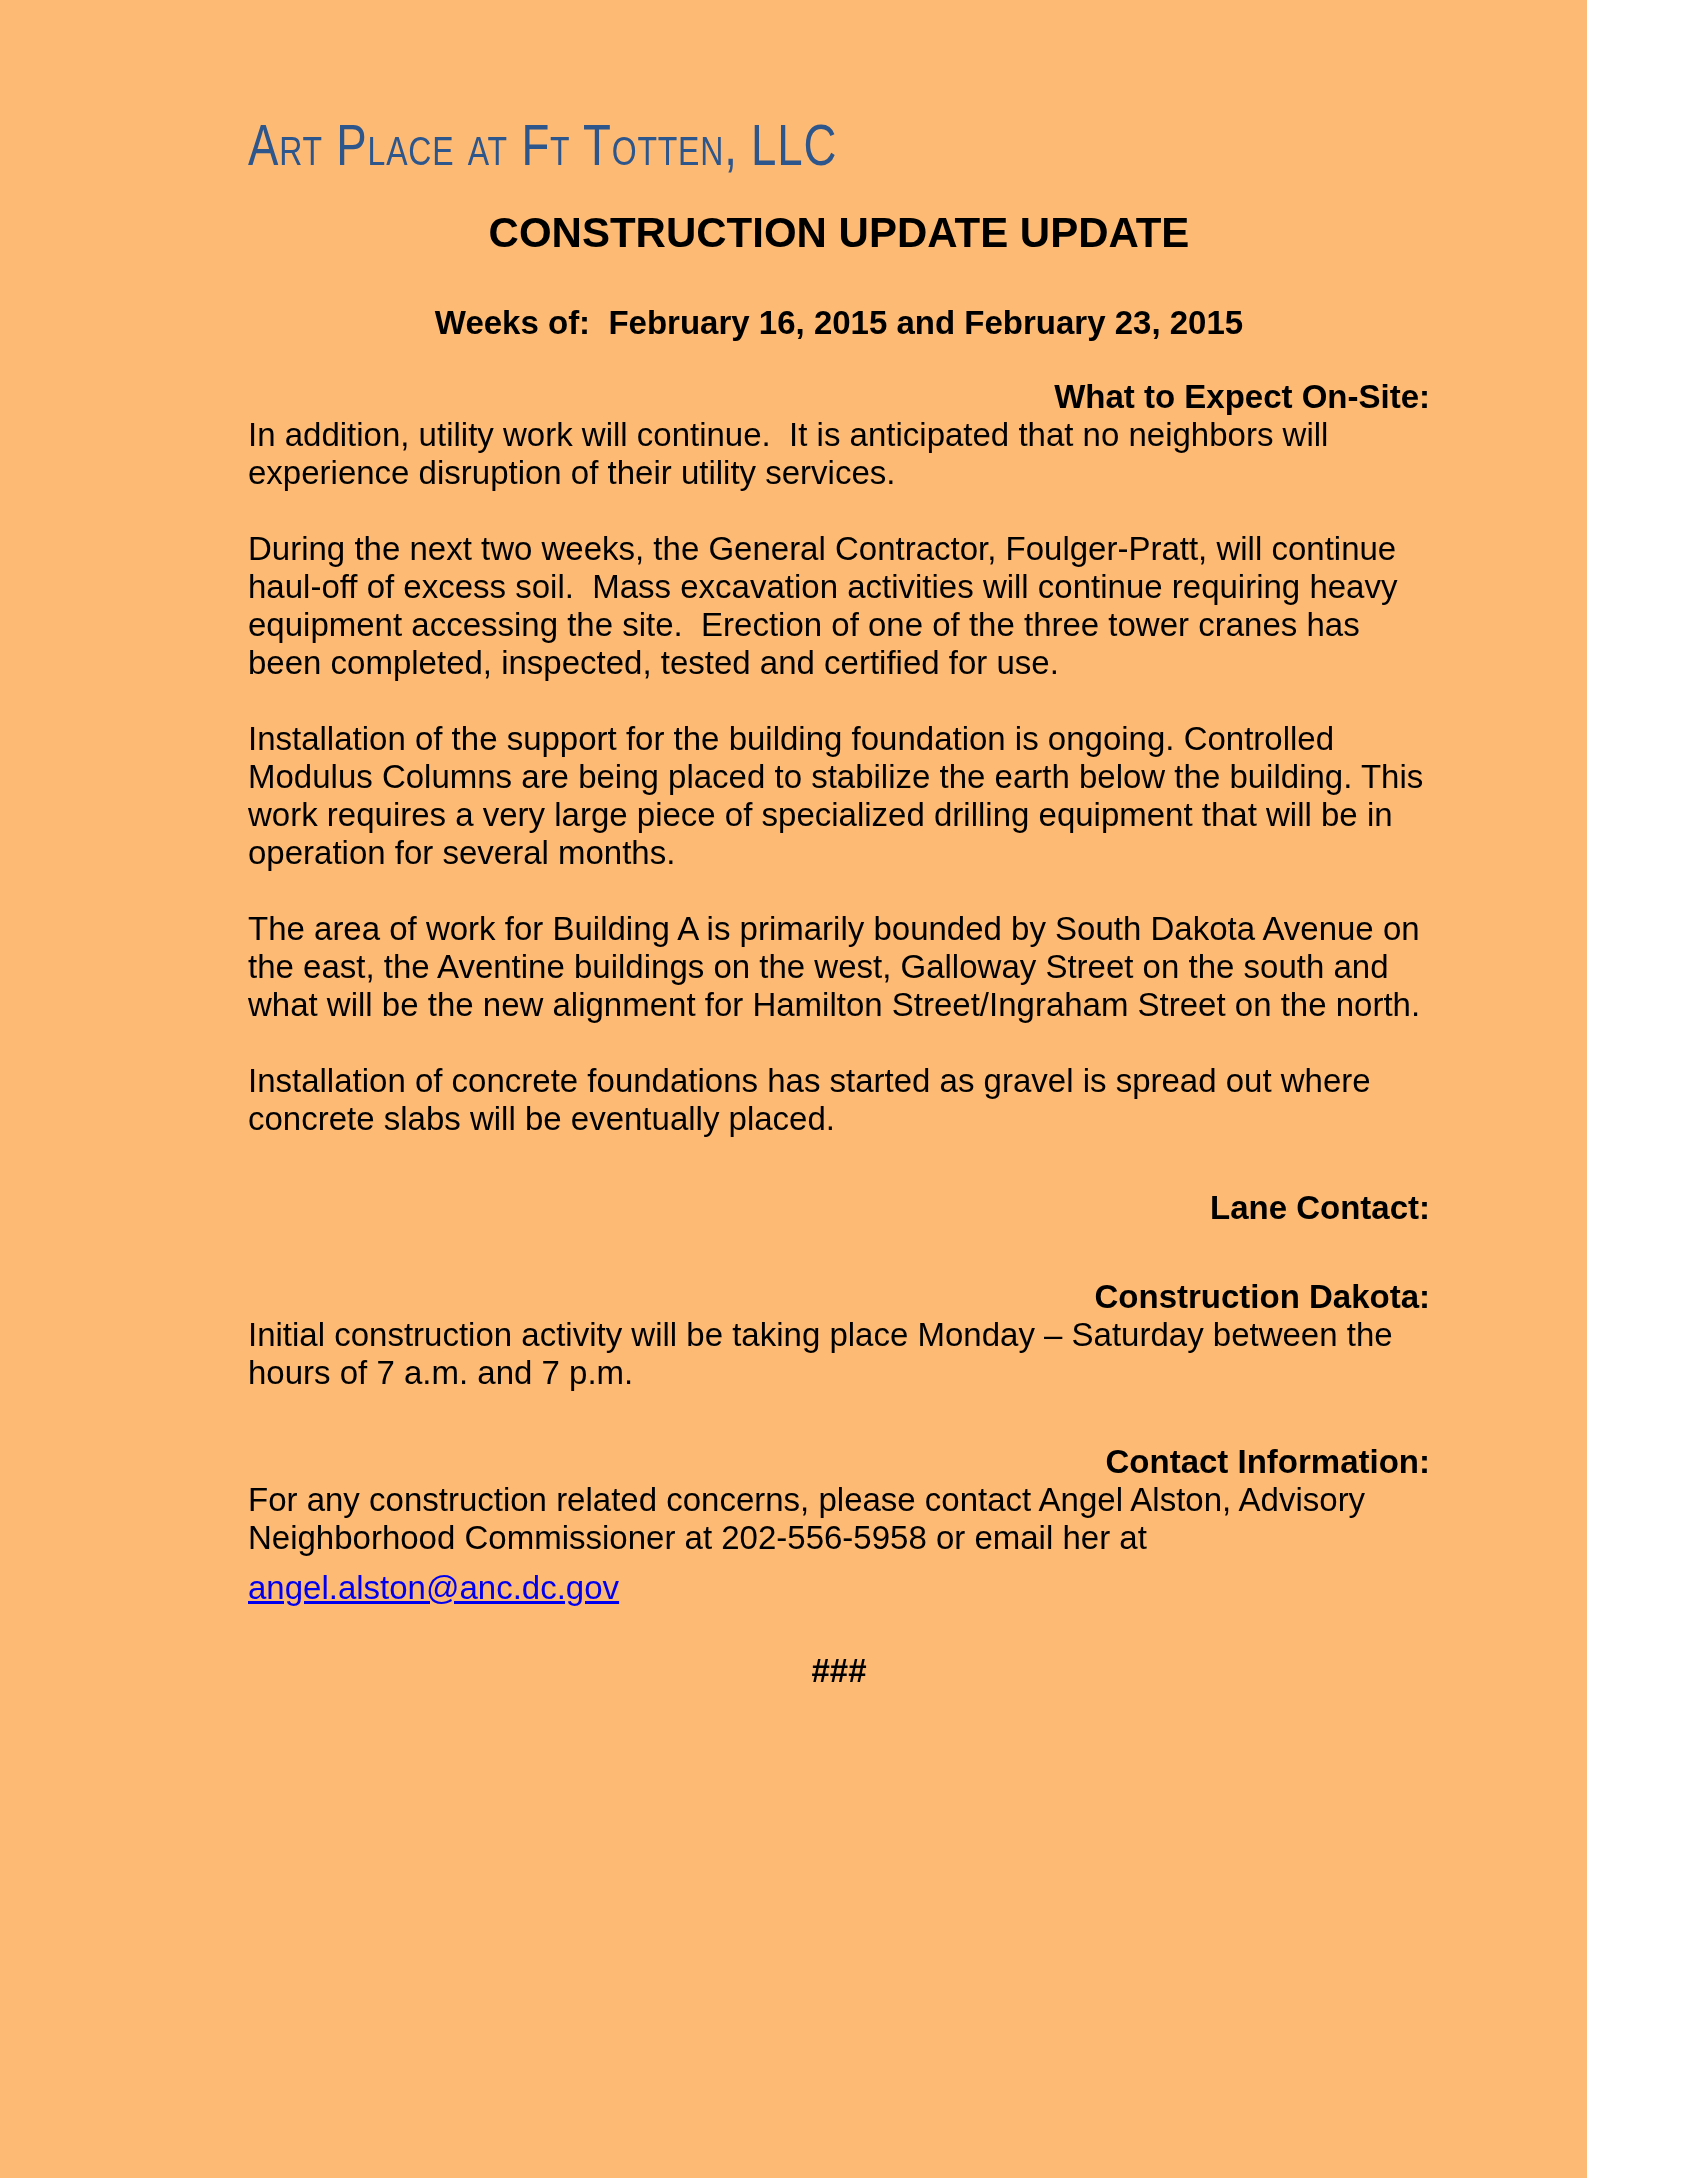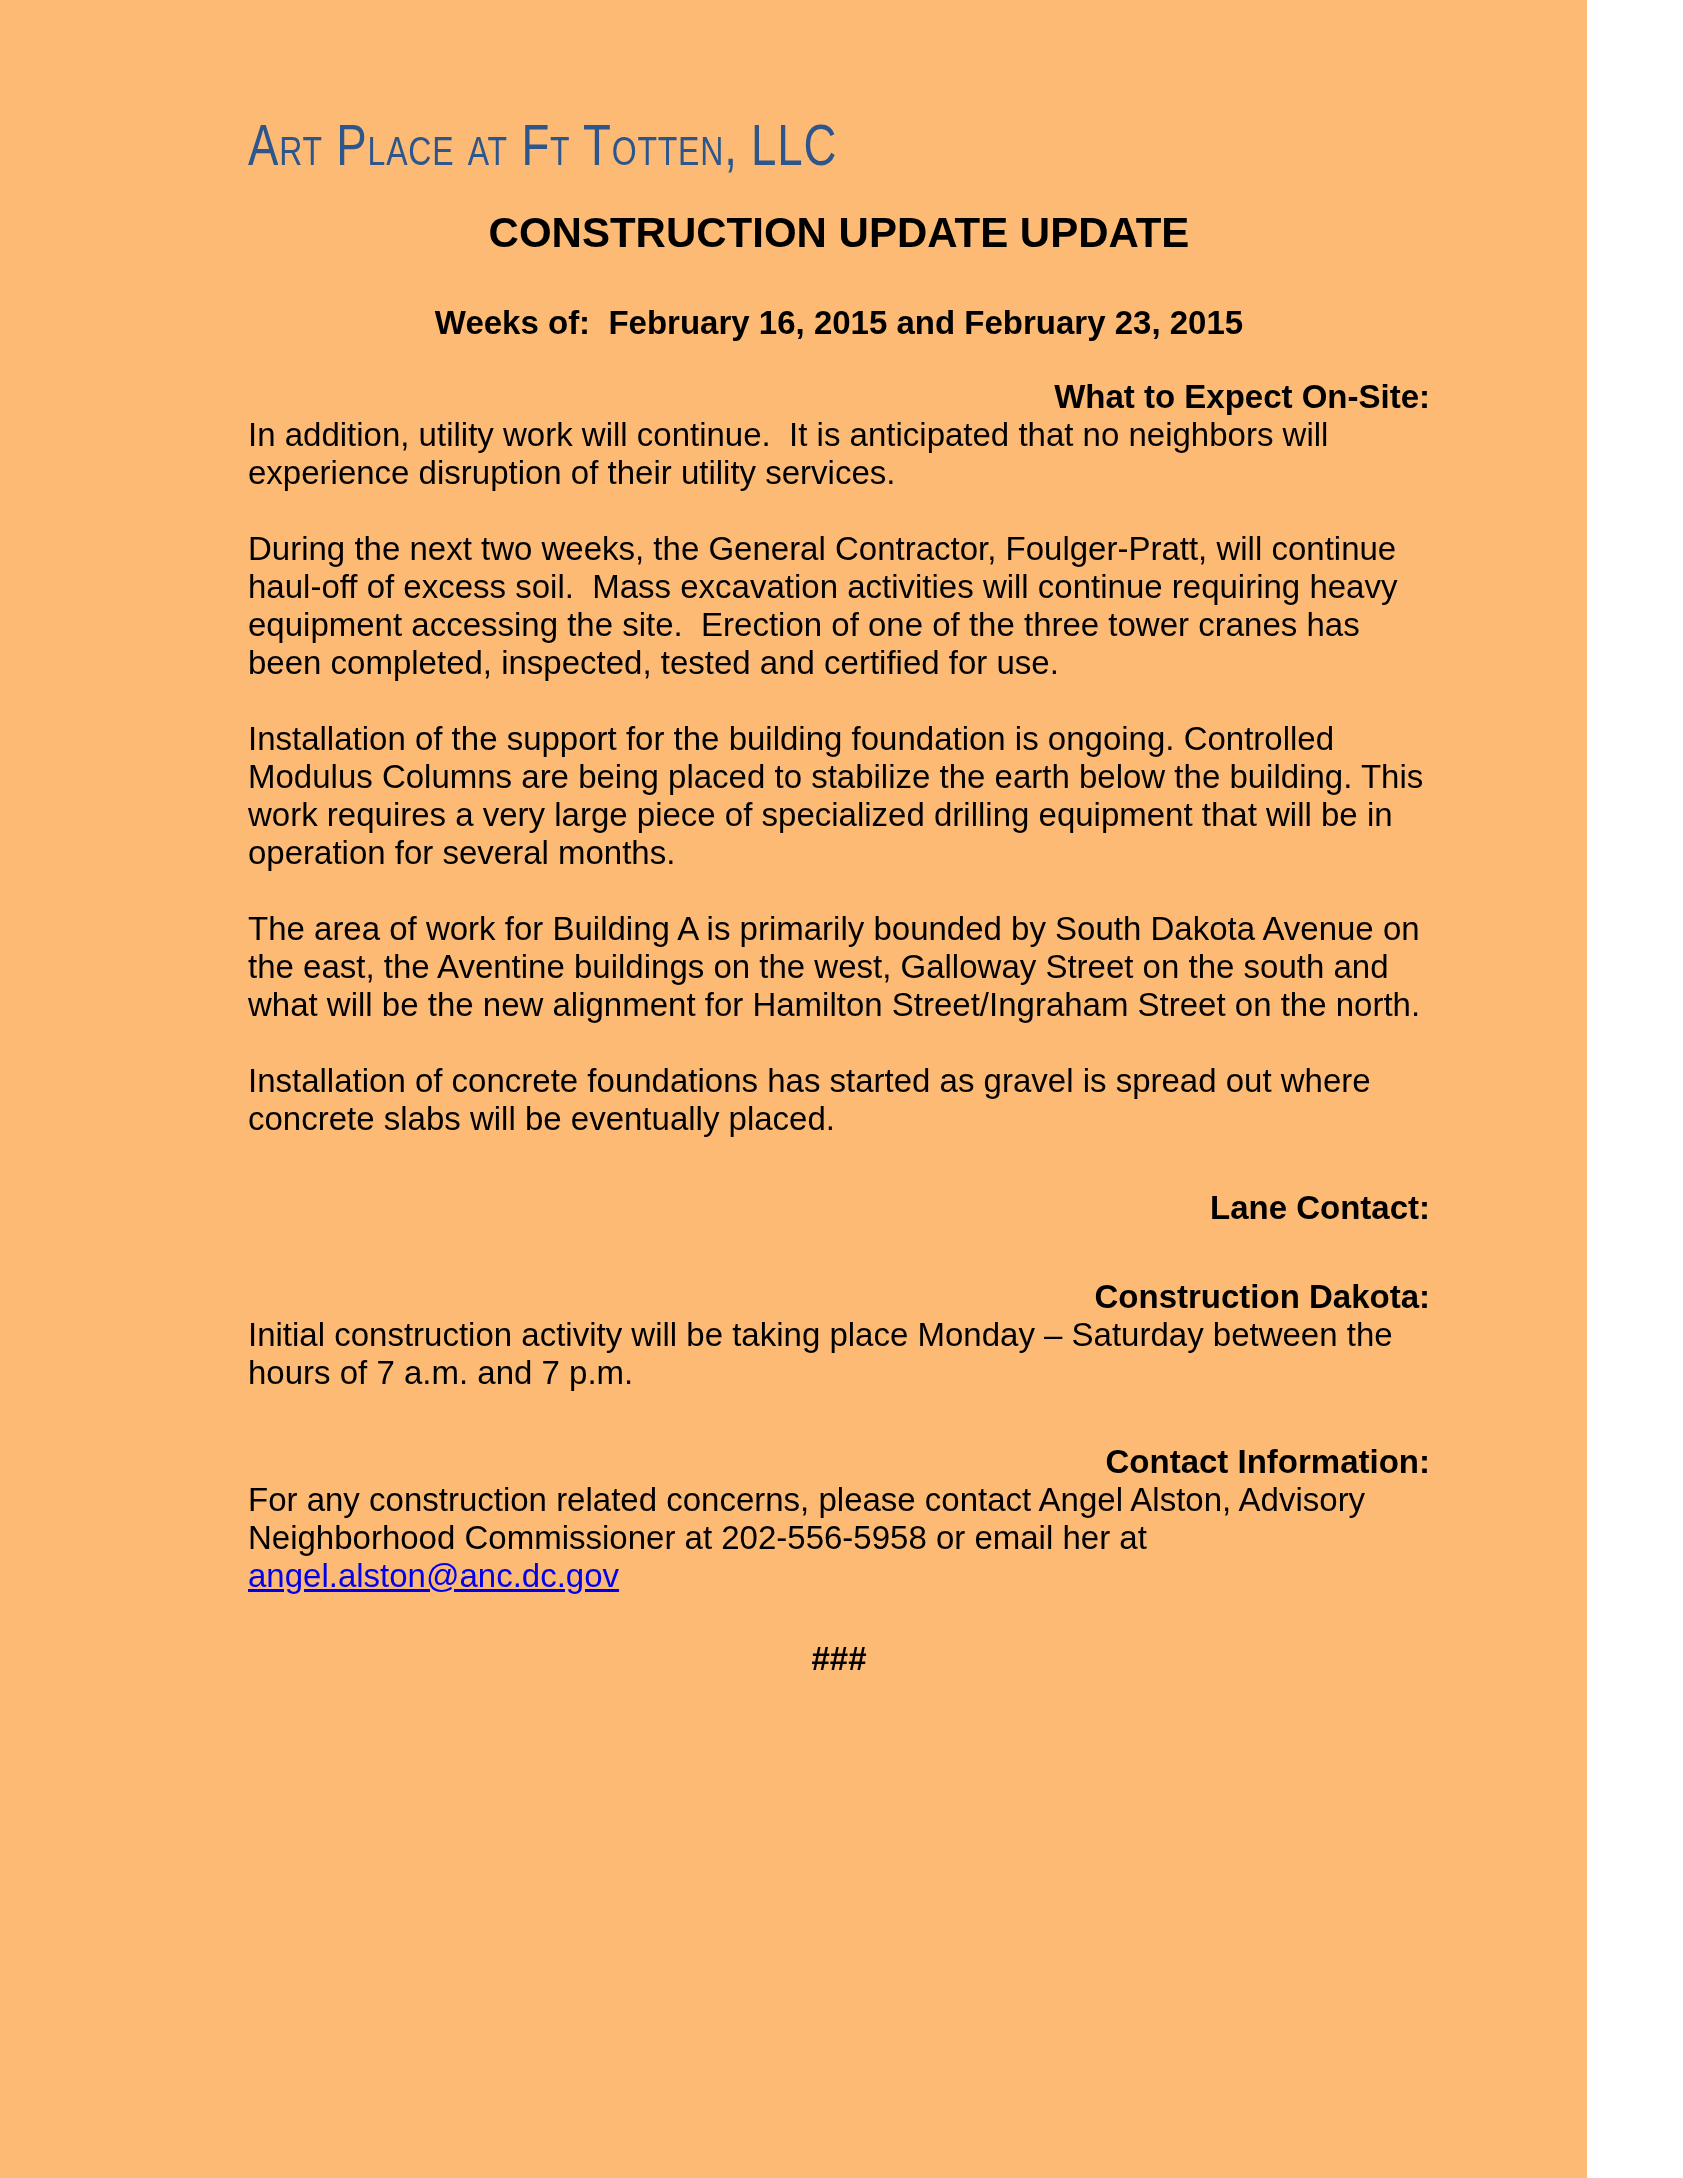--- a/index.html
+++ b/index.html
@@ -63,21 +63,21 @@
     text-align: right;
   }
 
   .section + .section { margin-top: 51px; }
 
   p.para {
     margin: 0 0 38px 0;
     white-space: pre-wrap;
   }
   p.para:last-child { margin-bottom: 0; }
-  .section p.para.tight { margin-bottom: 0; }
+  .section p.para.tight { margin-bottom: 12px; }
 
   a.email-link {
     display: inline-block;
     color: var(--link-blue, #0000ee);
     text-decoration: underline;
     line-height: 38px;
     white-space: pre-wrap;
   }
 
   .end-mark {

